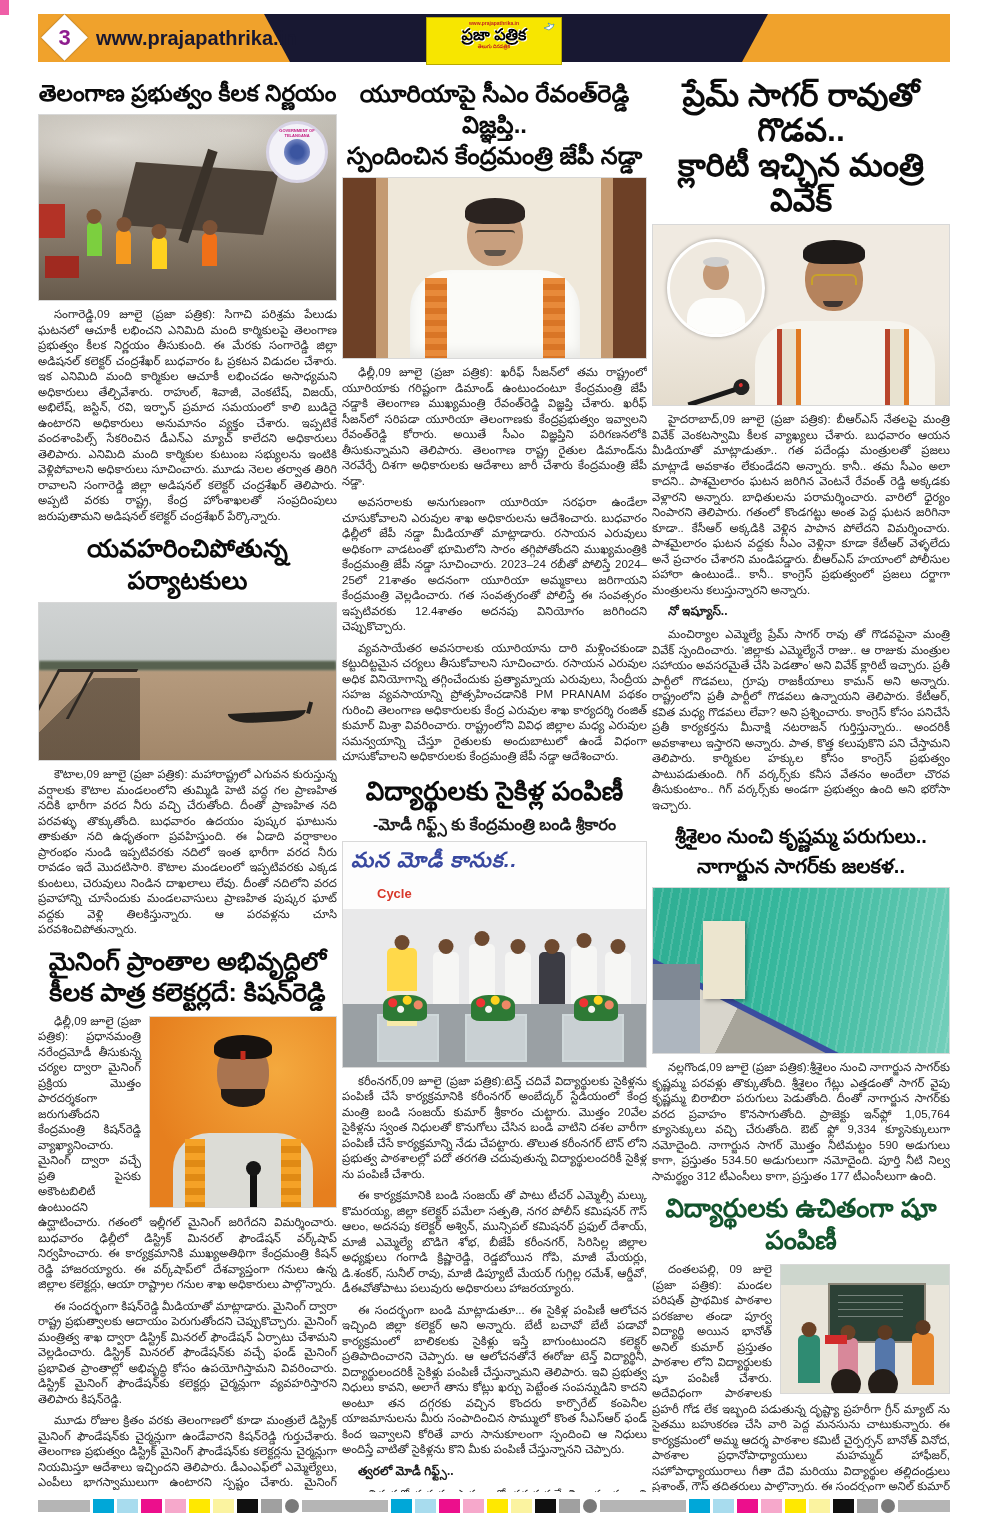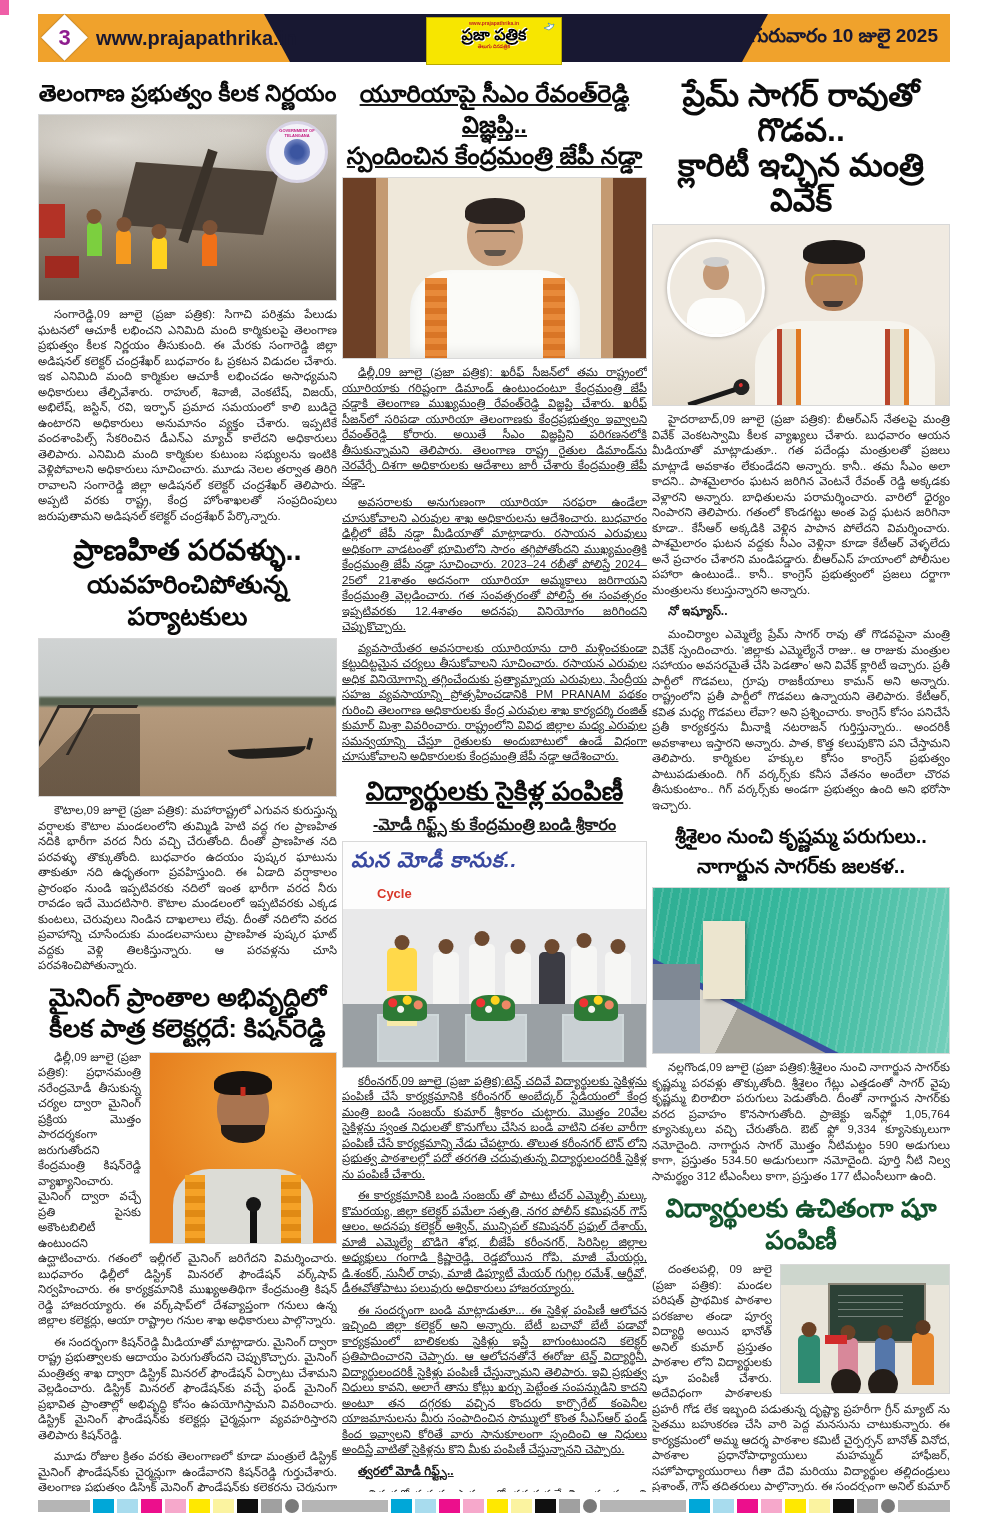--- a/index.html
+++ b/index.html
@@ -23,21 +23,21 @@
   .logo{position:absolute;left:50%;top:3px;transform:translateX(-50%);width:134px;height:46px;
         background:#f7e600;border:1px solid #b9a900;text-align:center;overflow:hidden;}
   .logo .u{font-size:5px;color:#c41f1f;font-weight:bold;margin-top:2px;}
   .logo .t{font-size:16px;font-weight:bold;color:#000000;line-height:17px;
            text-shadow:1px 1px 0 #fff,-1px -1px 0 #fff;}
   .logo .s{font-size:5px;color:#c41f1f;font-weight:bold;}
   .dove{position:absolute;right:6px;top:4px;width:12px;height:9px;}
   
   .cols{position:absolute;left:38px;top:70px;width:912px;height:1422px;display:flex;gap:5px;}
   .col{overflow:hidden;}
-  .c1{width:299px;}.c2{width:305px;text-decoration:underline;}.c3{width:298px;}
+  .c1{width:299px;}.c2{width:305px;}.c3{width:298px;}
   .hl{margin:8px 0 6px;text-align:center;font-weight:bold;color:#0c0c0c;}
   .hl span{display:block;}
   .body{font-size:11.5px;line-height:15.5px;text-align:justify;margin:6px 0;color:#222;}
   .body{text-indent:16px;}
   .subhead{font-size:12px;font-weight:bold;margin:4px 0 2px;text-indent:16px;}
   .red{color:#14532d;}
   
   .hz1 span{font-size:23px;line-height:30px;}
   .hz2 .b1{font-size:29px;line-height:36px;}
   .hz2 .b2{font-size:25px;line-height:32px;}
@@ -200,21 +200,20 @@
 
   <div class="reg-top" style="background:#ef5fa7;"></div>
 
   <header class="hdr">
     <div class="wing l"></div>
     <div class="wing r"></div>
     <div class="diamond">
       <span>3</span>
     </div>
     <div class="site">www.prajapathrika.in</div>
-    <div class="dateline">గురువారం 10 జులై 2025</div>
     <div class="logo">
       <div class="u">www.prajapathrika.in</div>
       <div class="t">ప్రజా పత్రిక</div>
       <div class="s">తెలుగు దినపత్రిక</div>
       <svg class="dove" viewBox="0 0 12 9">
         <path d="M1 6 L7 4 L5 1 L9 3 L11 2 L10 5 L6 8 Z" fill="#fff" stroke="#1c74c2" stroke-width="0.6"></path>
       </svg>
     </div>
   </header>
 
@@ -239,21 +238,20 @@
           <div class="emb">
             <b>GOVERNMENT OF TELANGANA</b>
               <i></i>
           </div>
         </div>
         <p class="body">సంగారెడ్డి,09 జూలై (ప్రజా పత్రిక): సిగాచి పరిశ్రమ పేలుడు ఘటనలో ఆచూకీ లభించని ఎనిమిది మంది కార్మికులపై తెలంగాణ ప్రభుత్వం కీలక నిర్ణయం తీసుకుంది. ఈ మేరకు సంగారెడ్డి జిల్లా అడిషనల్ కలెక్టర్ చంద్రశేఖర్ బుధవారం ఓ ప్రకటన విడుదల చేశారు. ఇక ఎనిమిది మంది కార్మికుల ఆచూకీ లభించడం అసాధ్యమని అధికారులు తేల్చివేశారు. రాహుల్, శివాజీ, వెంకటేష్, విజయ్, అభిలేష్, జస్టిన్, రవి, ఇర్ఫాన్ ప్రమాద సమయంలో కాలి బుడిదై ఉంటారని అధికారులు అనుమానం వ్యక్తం చేశారు. ఇప్పటికే వందశాంపిల్స్ సేకరించిన డీఎన్ఎ మ్యాచ్ కాలేదని అధికారులు తెలిపారు. ఎనిమిది మంది కార్మికుల కుటుంబ సభ్యులను ఇంటికి వెళ్లిపోవాలని అధికారులు సూచించారు. మూడు నెలల తర్వాత తిరిగి రావాలని సంగారెడ్డి జిల్లా అడిషనల్ కలెక్టర్ చంద్రశేఖర్ తెలిపారు. అప్పటి వరకు రాష్ట్ర, కేంద్ర హోంశాఖలతో సంప్రదింపులు జరుపుతామని అడిషనల్ కలెక్టర్ చంద్రశేఖర్ పేర్కొన్నారు.</p>
       </article>
 
       <article>
         <h2 class="hl hz2">
-          <span class="b1">ప్రాణహిత పరవళ్ళు..</span>
           <span class="b2">యవహరించిపోతున్న పర్యాటకులు</span>
         </h2>
         <div class="photo p-riv">
           <div class="trees"></div>
           <div class="stairs"></div>
           <div class="rail"></div>
           <div class="boat"></div>
         </div>
         <p class="body">కౌటాల,09 జూలై (ప్రజా పత్రిక): మహారాష్ట్రలో ఎగువన కురుస్తున్న వర్షాలకు కౌటాల మండలంలోని తుమ్మిడి హెటి వద్ద గల ప్రాణహిత నదికి భారీగా వరద నీరు వచ్చి చేరుతోంది. దీంతో ప్రాణహిత నది పరవళ్ళు తొక్కుతోంది. బుధవారం ఉదయం పుష్కర ఘాటును తాకుతూ నది ఉధృతంగా ప్రవహిస్తుంది. ఈ ఏడాది వర్షాకాలం ప్రారంభం నుండి ఇప్పటివరకు నదిలో ఇంత భారీగా వరద నీరు రావడం ఇదే మొదటిసారి. కౌటాల మండలంలో ఇప్పటివరకు ఎక్కడ కుంటలు, చెరువులు నిండిన దాఖలాలు లేవు. దీంతో నదిలోని వరద ప్రవాహాన్ని చూసేందుకు మండలవాసులు ప్రాణహిత పుష్కర ఘాట్ వద్దకు వెళ్లి తిలకిస్తున్నారు. ఆ పరవళ్లను చూసి పరవశించిపోతున్నారు.</p>
       </article>

